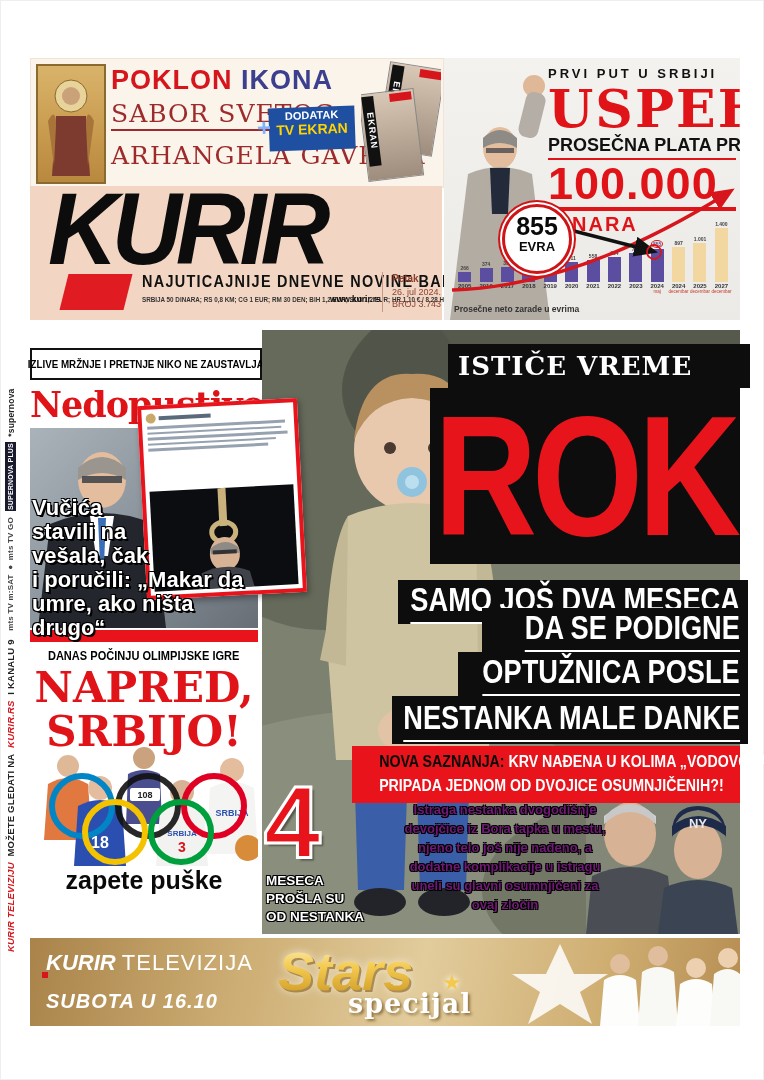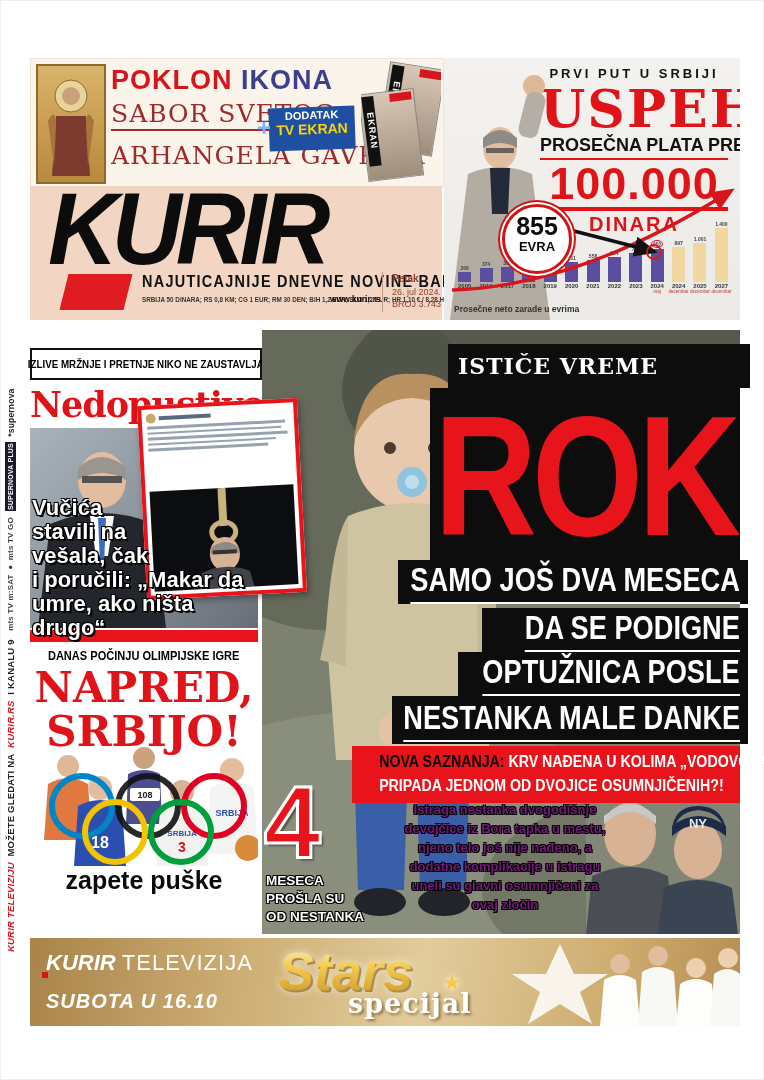--- a/index.html
+++ b/index.html
@@ -38,21 +38,21 @@
   .logo-mark{left:34px;top:88px;width:64px;height:36px;background:#e01b22;transform:skewX(-14deg);}
   .tagline{left:112px;top:86px;font-weight:900;font-size:17px;letter-spacing:1.5px;color:#111;white-space:nowrap;}
   .prices{left:112px;top:110px;font-size:6.3px;color:#333;font-weight:bold;white-space:nowrap;}
   .site{left:300px;top:108px;font-size:8.5px;font-weight:900;color:#111;}
   .mast-div{left:352px;top:86px;width:1px;height:40px;background:#c49a86;}
   .dateblock{left:362px;top:86px;width:64px;color:#8a3f2f;font-size:9px;line-height:1.35;}
   .dateblock .day{font-weight:900;font-size:10px;}
 
   
   .uspeh{left:444px;top:58px;width:296px;height:262px;background:linear-gradient(180deg,#f4f2ef,#eceae6);overflow:hidden;}
-  .uspeh-txt{position:absolute;left:96px;top:8px;width:188px;text-align:center;}
+  .uspeh-txt{position:absolute;left:104px;top:8px;width:188px;}
   .kicker-uspeh{font-weight:900;font-size:13px;letter-spacing:3px;color:#111;white-space:nowrap;}
   .uspeh-h{font-size:52px;font-weight:bold;color:#e01418;letter-spacing:2px;line-height:1.0;margin-top:2px;}
   .uspeh-sub{font-weight:900;font-size:18px;color:#111;border-bottom:2px solid #e01418;padding-bottom:2px;white-space:nowrap;}
   .uspeh-amount{font-weight:900;font-size:45px;color:#e01418;border-bottom:4px solid #e01418;line-height:1.05;letter-spacing:1px;}
   .uspeh-cur{font-weight:900;font-size:20px;color:#e01418;letter-spacing:2px;margin-top:2px;}
   .badge855{left:58px;top:146px;width:64px;height:64px;border-radius:50%;background:#fff;border:3px solid #cf1418;
             box-shadow:0 0 0 2px #fff,0 0 0 4px #cf1418;text-align:center;z-index:4;}
   .badge855 .v{font-weight:900;font-size:25px;line-height:26px;margin-top:6px;color:#0a0a0a;}
   .badge855 .u{font-weight:900;font-size:13px;color:#0a0a0a;}
   .chartbars{left:10px;bottom:26px;width:278px;height:80px;display:flex;align-items:flex-end;z-index:2;}
@@ -81,27 +81,27 @@
   .tweet .img{position:absolute;left:4px;bottom:4px;right:4px;height:100px;background:#0c0d10;}
   .redbar{left:30px;top:630px;width:228px;height:12px;background:#e8131b;}
   .kicker2{left:30px;top:648px;width:228px;text-align:center;font-weight:900;font-size:13px;white-space:nowrap;}
   .headline2{left:30px;top:666px;width:228px;text-align:center;font-size:42px;font-weight:bold;color:#e01418;line-height:44px;letter-spacing:0px;z-index:3;}
   .athletes{left:30px;top:744px;width:228px;height:122px;z-index:2;}
   .deck2{left:30px;top:866px;width:228px;text-align:center;font-weight:900;font-size:25px;line-height:28px;color:#0a0a0a;}
 
   
   .mainphoto{left:262px;top:330px;width:478px;height:604px;background:linear-gradient(160deg,#8d9183 0%,#7a7e70 40%,#696d60 70%,#585c50);overflow:hidden;}
   .strip-kicker{left:448px;top:344px;width:292px;height:44px;background:#0d0d0d;color:#fff;display:flex;align-items:center;padding-left:10px;z-index:3;}
-  .strip-kicker span{font-size:22px;font-weight:bold;letter-spacing:1px;white-space:nowrap;}
+  .strip-kicker span{font-size:26px;font-weight:bold;letter-spacing:1px;white-space:nowrap;}
   .rok{left:430px;top:388px;width:310px;height:176px;background:#0d0d0d;display:flex;align-items:center;justify-content:center;z-index:3;}
   .rok span{color:#e8141c;font-weight:900;font-size:140px;letter-spacing:-5px;transform:scale(1.02,1.22);line-height:140px;}
   .subline{position:absolute;background:#0d0d0d;color:#fff;display:flex;align-items:center;justify-content:flex-end;padding-right:8px;z-index:3;}
   .subline i{font-style:normal;font-weight:900;font-size:34px;white-space:nowrap;transform:scaleX(.8);transform-origin:right center;
              border-bottom:2px solid #fff;padding-bottom:3px;}
-  .sl1{left:398px;top:560px;width:342px;height:44px;text-align:right;}
+  .sl1{left:398px;top:580px;width:342px;height:44px;text-align:right;}
   .sl2{left:482px;top:608px;width:258px;height:44px;}
   .sl3{left:458px;top:652px;width:282px;height:44px;}
   .sl4{left:392px;top:696px;width:348px;height:48px;}
   .redbanner{left:352px;top:746px;width:388px;height:54px;background:#e8131b;color:#fff;text-align:center;z-index:4;padding-top:3px;}
   .redbanner .l{font-weight:900;font-size:16.5px;line-height:24px;white-space:nowrap;display:block;transform:scaleX(.86);transform-origin:center;}
   .redbanner .lbl{color:#0a0a0a;}
   .stat4{left:264px;top:774px;width:110px;z-index:4;color:#e8141c;font-weight:900;font-size:102px;line-height:96px;
          -webkit-text-stroke:3px #fff;text-shadow:3px 3px 2px rgba(0,0,0,.4);}
   .statlines{left:266px;top:872px;width:110px;z-index:4;color:#fff;font-weight:900;font-size:13.5px;line-height:18px;
              text-shadow:-1px -1px 0 #000,1px -1px 0 #000,-1px 1px 0 #000,1px 1px 0 #000;}

